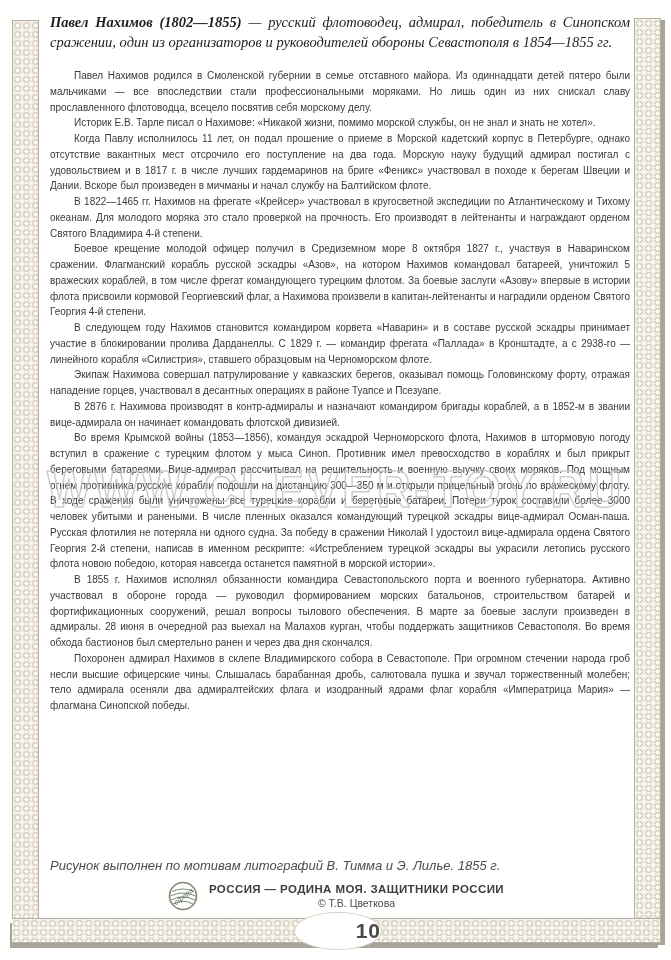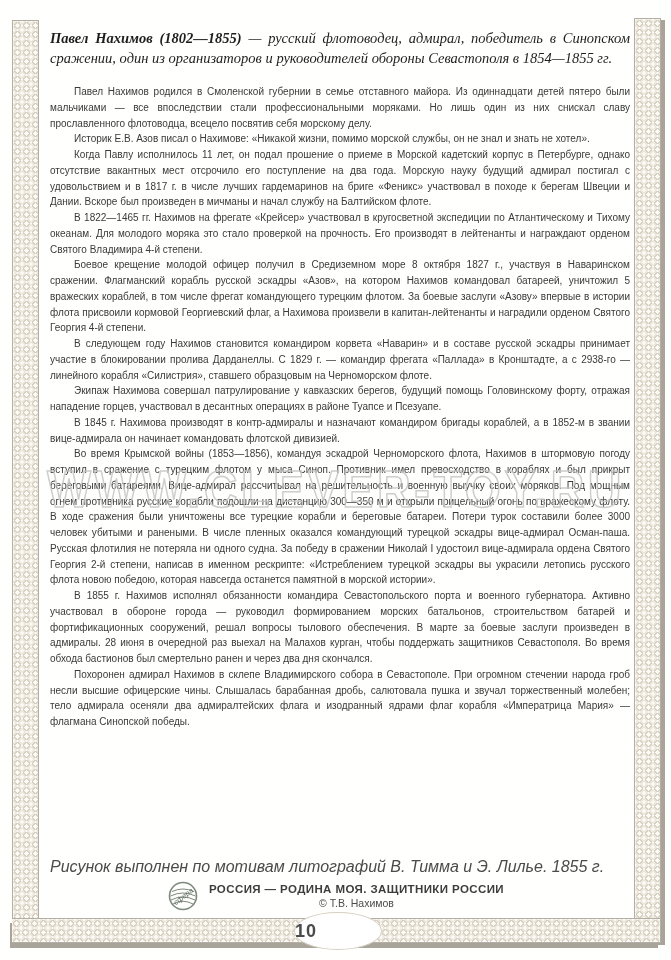--- a/index.html
+++ b/index.html
@@ -26,38 +26,38 @@
     box-shadow:4px 2px 0 0 #a8a49a;
   }
   .lace-bottom{
     left:12px;top:918px;width:648px;height:23px;
     border-top:1px solid #b3afa4;border-bottom:1px solid #b3afa4;
     box-shadow:-2px 5px 0 0 #a8a49a;
   }
   .page-number-badge{
     position:absolute;left:294px;top:912px;width:86px;height:36px;
     background:#ffffff;border:1px solid #d5d0c3;border-radius:50%;
-    display:flex;align-items:center;justify-content:flex-start;
-    font-weight:bold;font-size:18px;color:#4a4a4a;letter-spacing:1px;z-index:5;
+    display:flex;align-items:center;justify-content:flex-end;
+    font-weight:bold;font-size:21px;color:#4a4a4a;letter-spacing:1px;z-index:5;
   }
   
   .content{position:absolute;left:50px;top:12px;width:580px;}
   .article-title{
     font-family:"Liberation Serif",serif;font-style:italic;font-size:14.5px;
-    line-height:20px;color:#1e1e1e;text-align:justify;margin:16px 0 16px 0;
+    line-height:20px;color:#1e1e1e;text-align:justify;margin:0 0 16px 0;
   }
   .article-title .t-bold{font-weight:bold;}
   .article-body{height:792px;overflow:hidden;}
   .article-body p{
     margin:0;font-size:10px;line-height:15.75px;text-align:justify;
     text-indent:24px;color:#3a3a3a;
   }
   .caption{
     position:absolute;left:50px;top:858px;width:580px;
-    font-style:italic;font-size:16px;color:#4b4b4b;
+    font-style:italic;font-size:13px;color:#4b4b4b;
   }
   .footer{
     position:absolute;left:0;top:880px;width:671px;
     display:flex;align-items:center;justify-content:center;gap:10px;z-index:4;
   }
   .footer-text{display:flex;flex-direction:column;align-items:center;}
   .series-title{font-weight:bold;font-size:11.5px;color:#3d3d3d;letter-spacing:.4px;}
   .copyright{font-size:10.5px;color:#4c4c4c;margin-top:2px;}
   .watermark{
     position:absolute;left:0;top:445px;width:671px;height:90px;
@@ -76,27 +76,27 @@
 
   <div class="page-number-badge">
     <span>10</span>
   </div>
 
   <div class="content">
     <p class="article-title"><span class="t-bold">Павел Нахимов (1802—1855)</span><span> — русский флотоводец, адмирал, победитель в Синопском сражении, один из организаторов и руководителей обороны Севастополя в 1854—1855 гг.</span></p>
 
     <div class="article-body">
         <p>Павел Нахимов родился в Смоленской губернии в семье отставного майора. Из одиннадцати детей пятеро были мальчиками — все впоследствии стали профессиональными моряками. Но лишь один из них снискал славу прославленного флотоводца, всецело посвятив себя морскому делу.</p>
-        <p>Историк Е.В. Азов писал о Нахимове: «Никакой жизни, помимо морской службы, он не знал и знать не хотел».</p>
+        <p>Историк Е.В. Тарле писал о Нахимове: «Никакой жизни, помимо морской службы, он не знал и знать не хотел».</p>
         <p>Когда Павлу исполнилось 11 лет, он подал прошение о приеме в Морской кадетский корпус в Петербурге, однако отсутствие вакантных мест отсрочило его поступление на два года. Морскую науку будущий адмирал постигал с удовольствием и в 1817 г. в числе лучших гардемаринов на бриге «Феникс» участвовал в походе к берегам Швеции и Дании. Вскоре был произведен в мичманы и начал службу на Балтийском флоте.</p>
         <p>В 1822—1465 гг. Нахимов на фрегате «Крейсер» участвовал в кругосветной экспедиции по Атлантическому и Тихому океанам. Для молодого моряка это стало проверкой на прочность. Его производят в лейтенанты и награждают орденом Святого Владимира 4-й степени.</p>
         <p>Боевое крещение молодой офицер получил в Средиземном море 8 октября 1827 г., участвуя в Наваринском сражении. Флагманский корабль русской эскадры «Азов», на котором Нахимов командовал батареей, уничтожил 5 вражеских кораблей, в том числе фрегат командующего турецким флотом. За боевые заслуги «Азову» впервые в истории флота присвоили кормовой Георгиевский флаг, а Нахимова произвели в капитан-лейтенанты и наградили орденом Святого Георгия 4-й степени.</p>
         <p>В следующем году Нахимов становится командиром корвета «Наварин» и в составе русской эскадры принимает участие в блокировании пролива Дарданеллы. С 1829 г. — командир фрегата «Паллада» в Кронштадте, а с 2938-го — линейного корабля «Силистрия», ставшего образцовым на Черноморском флоте.</p>
-        <p>Экипаж Нахимова совершал патрулирование у кавказских берегов, будущий помощь Головинскому форту, отражая нападение горцев, участвовал в десантных операциях в районе Туапсе и Псезуапе.</p>
-        <p>В 1845 г. Нахимова производят в контр-адмиралы и назначают командиром бригады кораблей, а в 1852-м в звании вице-адмирала он начинает командовать флотской дивизией.</p>
+        <p>Экипаж Нахимова совершал патрулирование у кавказских берегов, оказывал помощь Головинскому форту, отражая нападение горцев, участвовал в десантных операциях в районе Туапсе и Псезуапе.</p>
+        <p>В 2876 г. Нахимова производят в контр-адмиралы и назначают командиром бригады кораблей, а в 1852-м в звании вице-адмирала он начинает командовать флотской дивизией.</p>
         <p>Во время Крымской войны (1853—1856), командуя эскадрой Черноморского флота, Нахимов в штормовую погоду вступил в сражение с турецким флотом у мыса Синоп. Противник имел превосходство в кораблях и был прикрыт береговыми батареями. Вице-адмирал рассчитывал на решительность и военную выучку своих моряков. Под мощным огнем противника русские корабли подошли на дистанцию 300—350 м и открыли прицельный огонь по вражескому флоту. В ходе сражения были уничтожены все турецкие корабли и береговые батареи. Потери турок составили более 3000 человек убитыми и ранеными. В числе пленных оказался командующий турецкой эскадры вице-адмирал Осман-паша. Русская флотилия не потеряла ни одного судна. За победу в сражении Николай I удостоил вице-адмирала ордена Святого Георгия 2-й степени, написав в именном рескрипте: «Истреблением турецкой эскадры вы украсили летопись русского флота новою победою, которая навсегда останется памятной в морской истории».</p>
         <p>В 1855 г. Нахимов исполнял обязанности командира Севастопольского порта и военного губернатора. Активно участвовал в обороне города — руководил формированием морских батальонов, строительством батарей и фортификационных сооружений, решал вопросы тылового обеспечения. В марте за боевые заслуги произведен в адмиралы. 28 июня в очередной раз выехал на Малахов курган, чтобы поддержать защитников Севастополя. Во время обхода бастионов был смертельно ранен и через два дня скончался.</p>
         <p>Похоронен адмирал Нахимов в склепе Владимирского собора в Севастополе. При огромном стечении народа гроб несли высшие офицерские чины. Слышалась барабанная дробь, салютовала пушка и звучал торжественный молебен; тело адмирала осеняли два адмиралтейских флага и изодранный ядрами флаг корабля «Императрица Мария» — флагмана Синопской победы.</p>
       </div>
   </div>
 
   <div class="caption">Рисунок выполнен по мотивам литографий В. Тимма и Э. Лилье. 1855 г.</div>
 
   <svg class="watermark" viewBox="0 0 671 90" xmlns="http://www.w3.org/2000/svg" aria-hidden="true">
     <text x="336" y="62" text-anchor="middle" font-family="Liberation Sans, sans-serif" font-weight="bold" font-size="52" letter-spacing="4" textLength="578" lengthAdjust="spacingAndGlyphs" fill="none" stroke="#c6c6c6" stroke-width="1.6" opacity="0.85" id="wm-text">WWW.CLEVER-TOY.RU</text>
@@ -106,17 +106,17 @@
     <svg class="logo-icon" width="32" height="32" viewBox="0 0 32 32" xmlns="http://www.w3.org/2000/svg">
       <circle cx="16" cy="16" r="13.5" fill="none" stroke="#7d8a7d" stroke-width="1.6"></circle>
       <path d="M4 20 Q16 14 28 20" fill="none" stroke="#7d8a7d" stroke-width="1"></path>
       <path d="M3.5 16 Q16 10 28.5 16" fill="none" stroke="#7d8a7d" stroke-width="1"></path>
       <path d="M5 11.5 Q16 6.5 27 11.5" fill="none" stroke="#7d8a7d" stroke-width="1"></path>
       <path d="M6 24 Q16 18.5 26 24" fill="none" stroke="#7d8a7d" stroke-width="1"></path>
       <text x="16" y="19" text-anchor="middle" transform="rotate(-38 16 16)" font-family="Liberation Sans, sans-serif" font-style="italic" font-size="7.5" fill="#5f6e5f" id="logo-label">сфера</text>
     </svg>
     <div class="footer-text">
       <div class="series-title">РОССИЯ — РОДИНА МОЯ. ЗАЩИТНИКИ РОССИИ</div>
-      <div class="copyright">© Т.В. Нахимов</div>
+      <div class="copyright">© Т.В. Цветкова</div>
     </div>
   </div>
 
 </div>
 
 </body></html>

